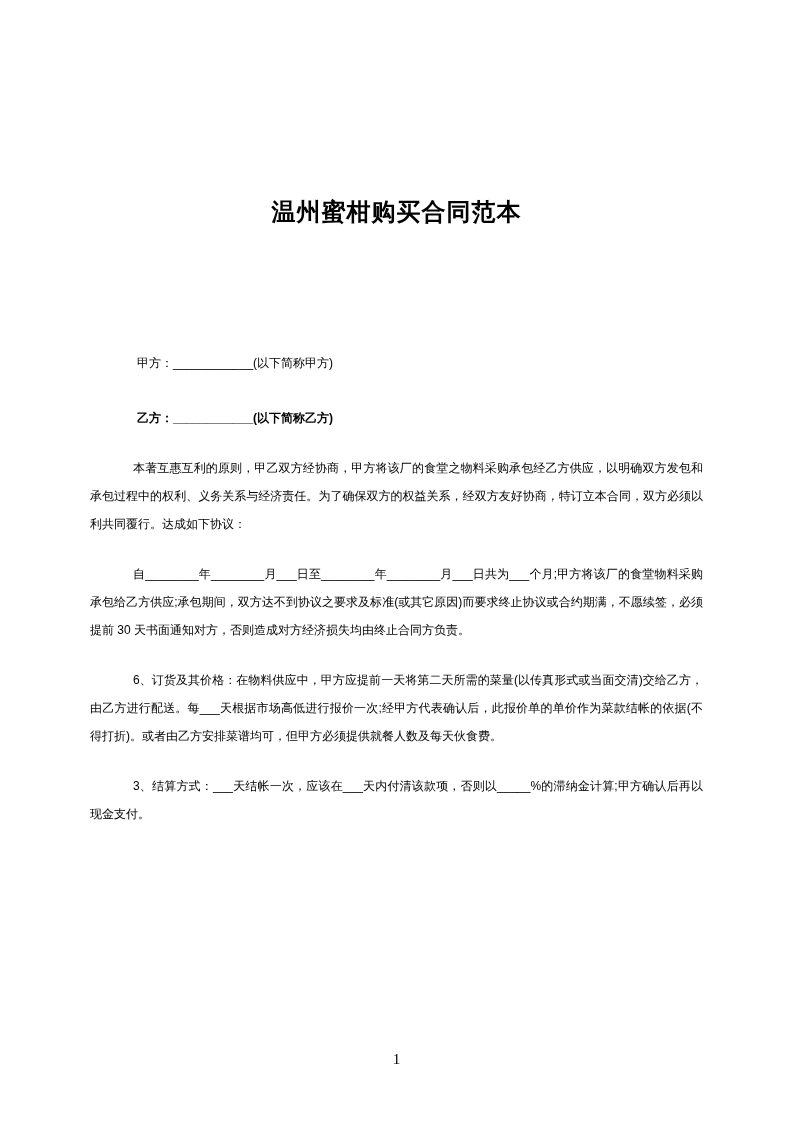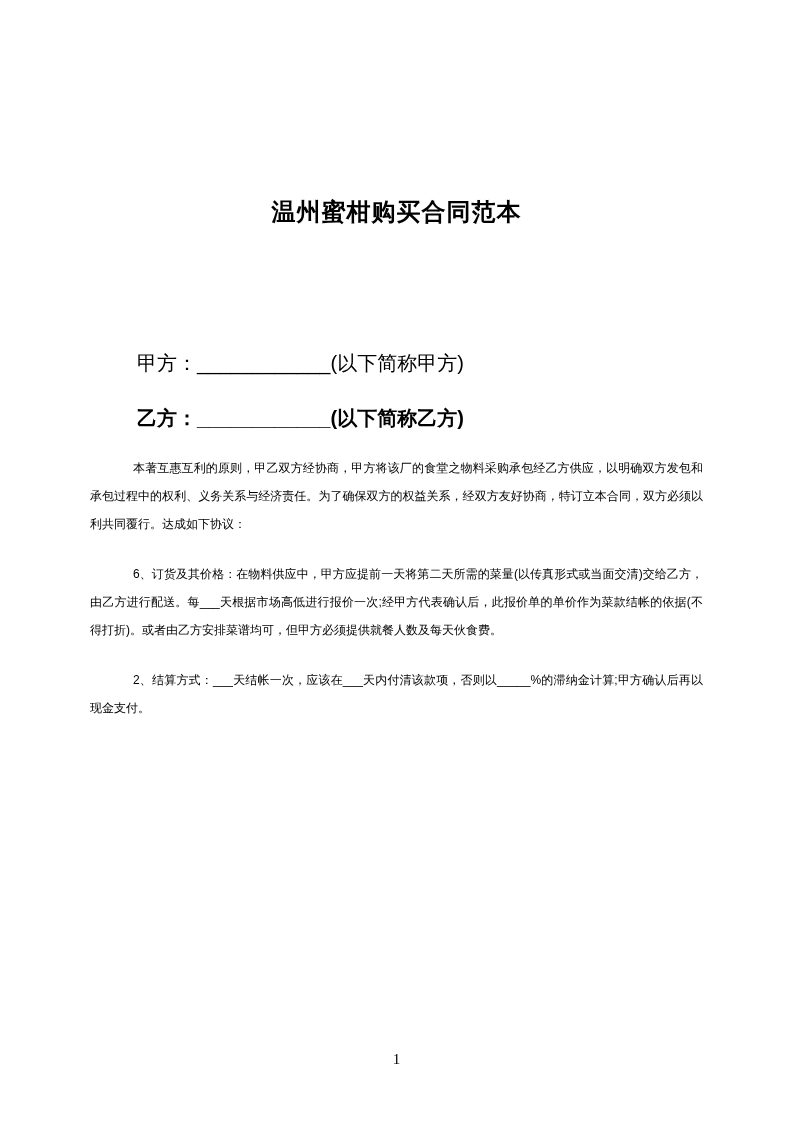--- a/index.html
+++ b/index.html
@@ -25,21 +25,21 @@
   }
   .doc-title {
     margin: 139px 0 0 0;
     font-size: 24px;
     line-height: 34px;
     font-weight: bold;
     text-align: center;
     letter-spacing: 1px;
   }
   .party-line {
-    font-size: 20px;
+    font-size: 12px;
     line-height: 28px;
     padding-left: 47px;
     white-space: nowrap;
   }
   .party-a { margin-top: 120px; }
   .party-b { margin-top: 27px; font-weight: bold; }
   .para {
     margin: 22px 0 0 0;
     font-size: 12px;
     line-height: 28px;
@@ -66,22 +66,23 @@
   <div class="content">
 
     <h1 class="doc-title">温州蜜柑购买合同范本</h1>
 
     <div class="party-line party-a"><span>甲方：</span><span>____________</span><span>(以下简称甲方)</span></div>
 
     <div class="party-line party-b"><span>乙方：</span><span>____________</span><span>(以下简称乙方)</span></div>
 
     <p class="para">本著互惠互利的原则，甲乙双方经协商，甲方将该厂的食堂之物料采购承包经乙方供应，以明确双方发包和承包过程中的权利、义务关系与经济责任。为了确保双方的权益关系，经双方友好协商，特订立本合同，双方必须以利共同覆行。达成如下协议：</p>
 
+    <p class="para">自________年________月___日至________年________月___日共为___个月;甲方将该厂的食堂物料采购承包给乙方供应;承包期间，双方达不到协议之要求及标准(或其它原因)而要求终止协议或合约期满，不愿续签，必须提前 30 天书面通知对方，否则造成对方经济损失均由终止合同方负责。</p>
 
 
     <p class="para">6、订货及其价格：在物料供应中，甲方应提前一天将第二天所需的菜量(以传真形式或当面交清)交给乙方，由乙方进行配送。每___天根据市场高低进行报价一次;经甲方代表确认后，此报价单的单价作为菜款结帐的依据(不得打折)。或者由乙方安排菜谱均可，但甲方必须提供就餐人数及每天伙食费。</p>
 
-    <p class="para">2、结算方式：___天结帐一次，应该在___天内付清该款项，否则以_____%的滞纳金计算;甲方确认后再以现金支付。</p>
+    <p class="para">3、结算方式：___天结帐一次，应该在___天内付清该款项，否则以_____%的滞纳金计算;甲方确认后再以现金支付。</p>
 
   </div>
 
   <div class="page-number">1</div>
 </div>
 
 </body></html>

